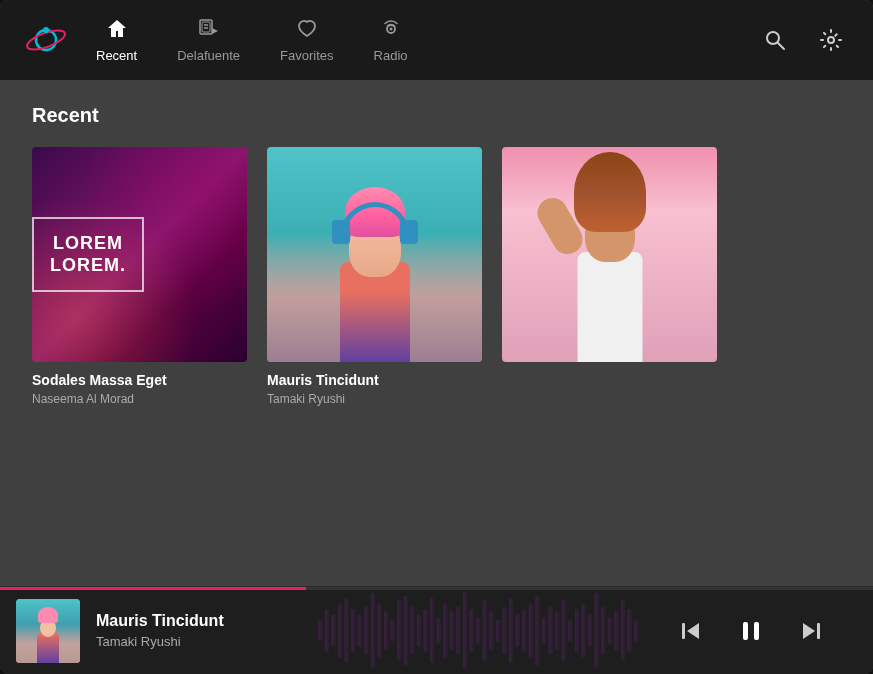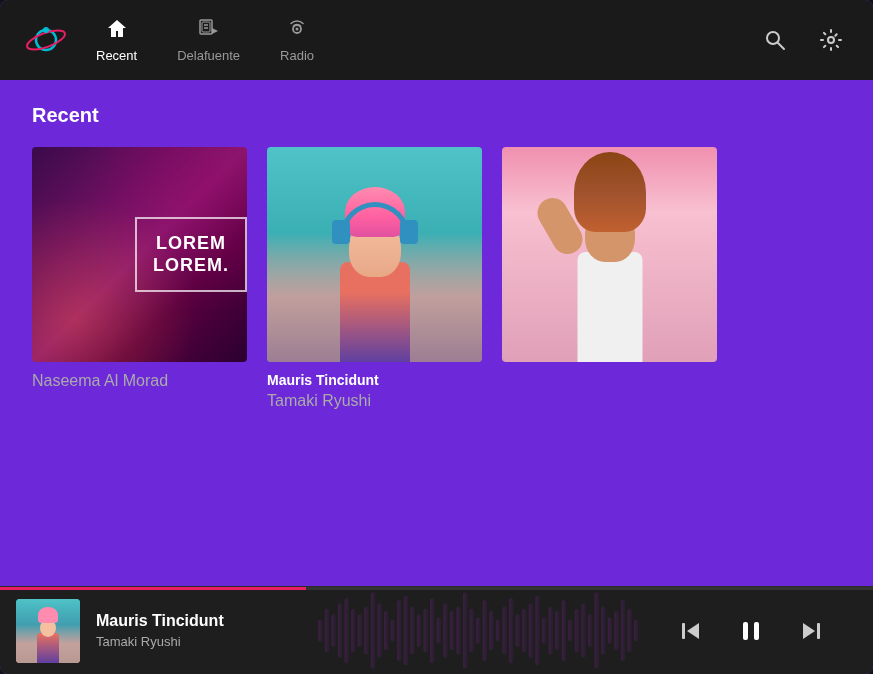--- a/index.html
+++ b/index.html
@@ -8,21 +8,21 @@
       height: 674px;
       background: #121212;
       font-family: 'Segoe UI', Arial, sans-serif;
       color: #fff;
       overflow: hidden;
     }
 
     .app-container {
       width: 873px;
       height: 674px;
-      background: #6d28d9;
+      background: #404040;
       display: flex;
       flex-direction: column;
       border-radius: 8px;
       overflow: hidden;
     }
 
     
     .top-nav {
       display: flex;
       align-items: center;
@@ -125,21 +125,21 @@
     }
 
     
     .card-img-1 {
       width: 100%;
       height: 100%;
       background: linear-gradient(135deg, #3a0a4a 0%, #6b1060 30%, #8b1a70 50%, #5a0040 70%, #2a0030 100%);
       position: relative;
       display: flex;
       align-items: center;
-      justify-content: flex-end;
+      justify-content: flex-start;
     }
 
     .card-img-1::before {
       content: '';
       position: absolute;
       inset: 0;
       background: 
         radial-gradient(ellipse at 20% 80%, rgba(255,100,50,0.3) 0%, transparent 50%),
         radial-gradient(ellipse at 80% 20%, rgba(150,0,100,0.4) 0%, transparent 50%);
     }
@@ -316,21 +316,21 @@
       font-size: 14px;
       font-weight: 600;
       color: #fff;
       margin-bottom: 4px;
       white-space: nowrap;
       overflow: hidden;
       text-overflow: ellipsis;
     }
 
     .card-subtitle {
-      font-size: 16px;
+      font-size: 12px;
       color: #aaa;
     }
 
     
     .player-bar {
       height: 88px;
       background: #1e1e1e;
       display: flex;
       align-items: center;
       padding: 0 16px;
@@ -454,20 +454,28 @@
             <rect x="2" y="2" width="12" height="14" rx="1" fill="none" stroke="#999" stroke-width="1.5"></rect>
             <rect x="4" y="4" width="8" height="10" rx="1" fill="none" stroke="#999" stroke-width="1"></rect>
             <line x1="6" y1="7" x2="10" y2="7" stroke="#999" stroke-width="1.5"></line>
             <line x1="6" y1="10" x2="10" y2="10" stroke="#999" stroke-width="1.5"></line>
             <polygon points="14,10 20,13 14,16" fill="#999"></polygon>
           </svg>
         </span>
         <span>Delafuente</span>
       </a>
 
+      <a class="nav-item">
+        <span class="nav-icon">
+          <svg width="22" height="22" viewBox="0 0 22 22" fill="none">
+            <path d="M11 18s-8-5-8-10a5 5 0 0 1 8-4 5 5 0 0 1 8 4c0 5-8 10-8 10z" stroke="#999" stroke-width="1.8" fill="none"></path>
+          </svg>
+        </span>
+        <span>Favorites</span>
+      </a>
 
       <a class="nav-item">
         <span class="nav-icon">
           <svg width="22" height="22" viewBox="0 0 22 22" fill="none">
             <circle cx="11" cy="11" r="4" stroke="#999" stroke-width="1.8"></circle>
             <circle cx="11" cy="11" r="1.5" fill="#999"></circle>
             <path d="M5 5.5A8.5 8.5 0 0 1 17 5.5" stroke="#999" stroke-width="1.6" fill="none" stroke-linecap="round"></path>
             <path d="M7.5 8A5 5 0 0 1 14.5 8" stroke="#999" stroke-width="1.6" fill="none" stroke-linecap="round"></path>
           </svg>
         </span>
@@ -498,20 +506,21 @@
 
       <div class="card">
         <div class="card-image">
           <div class="card-img-1">
             <div class="lorem-box">
               <div class="lorem-text">LOREM</div>
               <div class="lorem-text">LOREM.</div>
             </div>
           </div>
         </div>
+        <div class="card-title">Sodales Massa Eget</div>
         <div class="card-subtitle">Naseema Al Morad</div>
       </div>
 
       <div class="card">
         <div class="card-image">
           <div class="card-img-2">
             <div class="person-headphones">
               <div class="ph-body"></div>
               <div class="ph-head"></div>
               <div class="ph-hair"></div>

